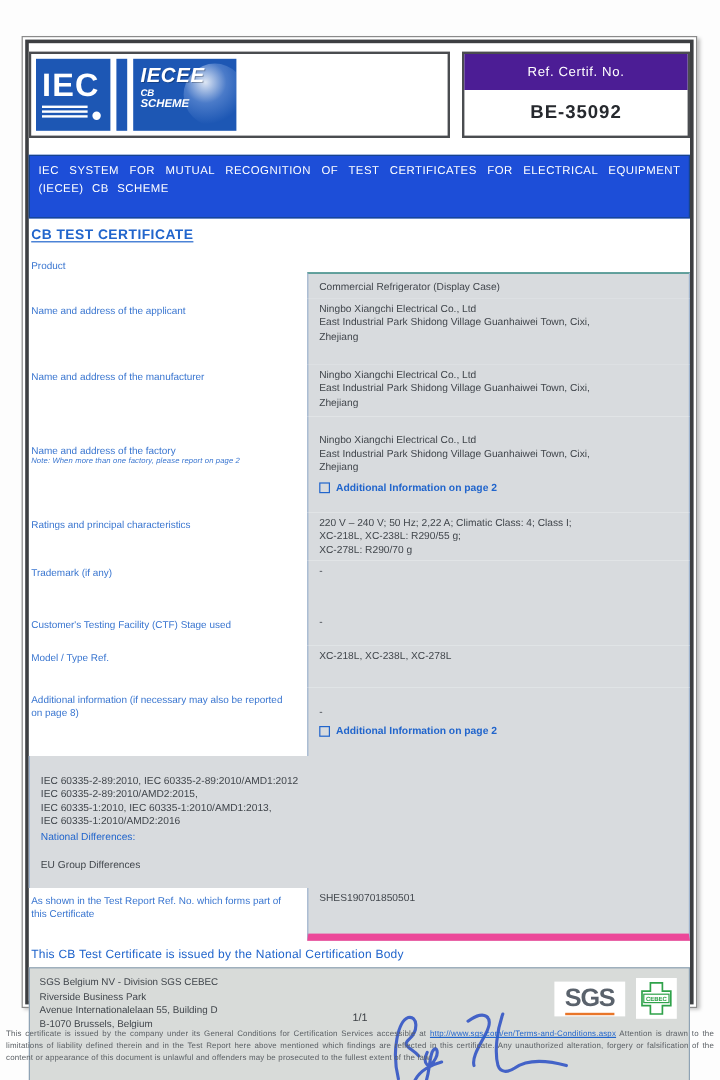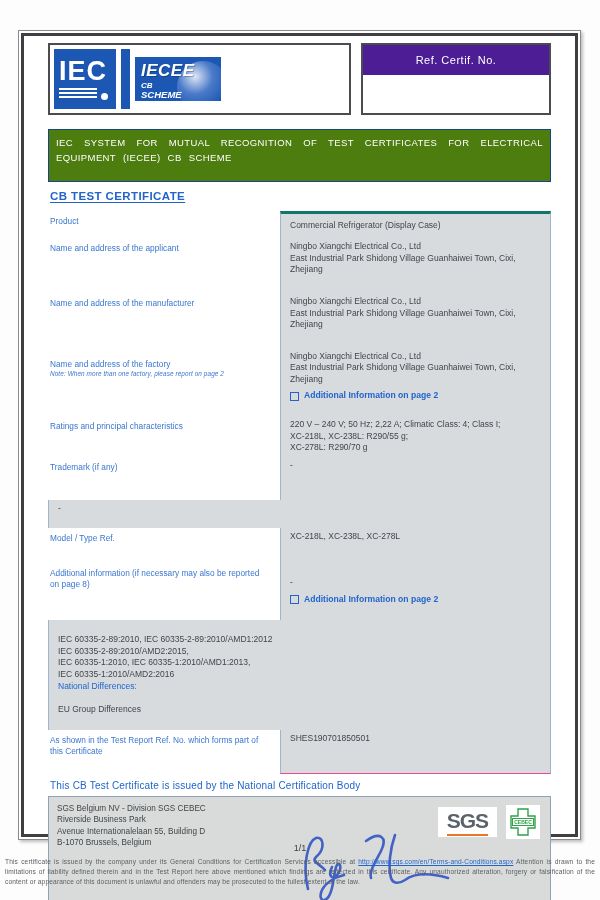--- a/index.html
+++ b/index.html
@@ -12,41 +12,41 @@
   }
   .frame {
     position: absolute; left: 18px; top: 30px; width: 563px; height: 810px;
     border: 1px solid #8a8a8a;
     background: #fff;
     box-shadow: 2px 2px 3px rgba(0,0,0,.25);
   }
   .frame-inner {
     position: absolute; inset: 2px;
     border: 3px solid #3d3f42;
-    padding: 5px 24px;
+    padding: 5px 0;
     background: #fff;
   }
   
   .header-row { display: flex; gap: 10px; height: 72px; margin-top: 2px; }
   .logo-box {
     flex: 1; border: 2px solid #4a4c50; background: #fff;
     display: flex; align-items: center; padding: 3px 4px; gap: 5px;
   }
   .iec-square {
     width: 62px; height: 60px; background: #1d57b4; color: #fff;
     display: flex; flex-direction: column; justify-content: center;
     padding: 2px 5px; position: relative; flex: none;
   }
   .iec-text { font-size: 27px; font-weight: bold; letter-spacing: 1px; line-height: 1; }
   .iec-lines { position: relative; margin-top: 3px; height: 12px; width: 100%; }
   .iec-lines span { display: block; height: 2px; width: 38px; background: #fff; margin-bottom: 2px; }
   .iec-dot { position: absolute; right: 3px; bottom: 0; width: 7px; height: 7px; border-radius: 50%; background: #fff; }
   .blue-strip { width: 9px; height: 60px; background: #1d57b4; flex: none; }
   .iecee-square {
-    width: 86px; height: 44px; background: #1d57b4; color: #fff;
+    width: 86px; height: 60px; background: #1d57b4; color: #fff;
     padding: 5px 6px 3px; position: relative; overflow: hidden; flex: none;
     font-style: italic; font-weight: bold;
   }
   .iecee-sphere {
     position: absolute; right: -8px; top: 4px; width: 52px; height: 52px; border-radius: 50%;
     background: radial-gradient(circle at 35% 30%, rgba(255,255,255,.85), rgba(160,190,240,.35) 35%, rgba(29,87,180,0) 70%);
   }
   .iecee-main { font-size: 17px; line-height: 1; letter-spacing: 0.5px; text-shadow: 1px 1px 0 rgba(0,0,0,.25); position: relative; }
   .iecee-cb { font-size: 8px; margin-top: 3px; line-height: 1; position: relative; }
   .iecee-scheme { font-size: 9.5px; line-height: 1.1; position: relative; font-style: italic; }
@@ -54,21 +54,21 @@
   .ref-label {
     height: 30px; background: #4c1d95; color: #fff; font-size: 11px;
     display: flex; align-items: center; justify-content: center; letter-spacing: .5px;
   }
   .ref-value {
     flex: 1; display: flex; align-items: center; justify-content: center;
     font-weight: bold; font-size: 15.5px; color: #26292e; letter-spacing: .8px;
   }
   
   .banner {
-    margin-top: 14px; background: #4d7c0f; border: 1px solid #16448e;
+    margin-top: 14px; background: #1d4ed8; border: 1px solid #16448e;
     color: #fff; font-size: 9.5px; line-height: 1.55;
     padding: 6px 7px 16px; text-align: justify;
     letter-spacing: .4px; word-spacing: 4px; min-height: 52px;
   }
   
   .cert-title {
     color: #2165cc; font-weight: bold; font-size: 11.5px; letter-spacing: .4px;
     text-decoration: underline; text-underline-offset: 2px;
     margin: 8px 0 9px 2px;
   }
@@ -79,22 +79,22 @@
     width: 232px; flex: none; padding: 5px 10px 0 2px;
     color: #3a76d0; font-size: 8.3px; line-height: 1.3;
     display: flex; flex-direction: column; justify-content: flex-start;
   }
   .row .value {
     flex: 1; background: #d8dbde;
     border-left: 1px solid #9fb4cf; border-right: 1px solid #9fb4cf;
     padding: 3px 9px; font-size: 8.5px; color: #41464c; line-height: 1.35;
     white-space: pre-line;
   }
-  .row-product .value { border-top: 3px solid #0f766e; padding-top: 6px; }
-  .row-report .value  { border-bottom: 1px solid #ec4899; }
+  .row-product .value { border-top: 1px solid #0f766e; padding-top: 6px; margin-top: 16px; }
+  .row-report .value  { border-bottom: 6px solid #ec4899; }
   .row-product      { min-height: 27px; }
   .row-applicant    { min-height: 55px; }
   .row-manufacturer { min-height: 43px; }
   .row-factory      { min-height: 68px; }
   .row-ratings      { min-height: 39px; }
   .row-trademark    { min-height: 43px; }
   .row-ctf          { min-height: 28px; }
   .row-model        { min-height: 35px; }
   .row-addinfo      { min-height: 37px; }
   .row-sample       { min-height: 68px; }
@@ -160,20 +160,21 @@
         <div class="blue-strip"></div>
         <div class="iecee-square">
           <div class="iecee-sphere"></div>
           <div class="iecee-main">IECEE</div>
           <div class="iecee-cb">CB</div>
           <div class="iecee-scheme">SCHEME</div>
         </div>
       </div>
       <div class="ref-box">
         <div class="ref-label">Ref. Certif. No.</div>
+        <div class="ref-value">BE-35092</div>
       </div>
     </div>
 
     <div class="banner">IEC SYSTEM FOR MUTUAL RECOGNITION OF TEST CERTIFICATES FOR ELECTRICAL EQUIPMENT (IECEE) CB SCHEME</div>
 
     <div class="cert-title">CB TEST CERTIFICATE</div>
 
     <div class="cert-table">
 
       <div class="row row-product">
@@ -217,20 +218,21 @@
 XC-218L, XC-238L: R290/55 g;
 XC-278L: R290/70 g</div>
       </div>
 
       <div class="row row-trademark">
         <div class="label">Trademark (if any)</div>
         <div class="value">-</div>
       </div>
 
       <div class="row row-ctf">
+        <div class="label">Customer's Testing Facility (CTF) Stage used</div>
         <div class="value">-</div>
       </div>
 
       <div class="row row-model">
         <div class="label">Model / Type Ref.</div>
         <div class="value">XC-218L, XC-238L, XC-278L</div>
       </div>
 
       <div class="row row-addinfo">
         <div class="label">Additional information (if necessary may also be reported on page 8)</div>

